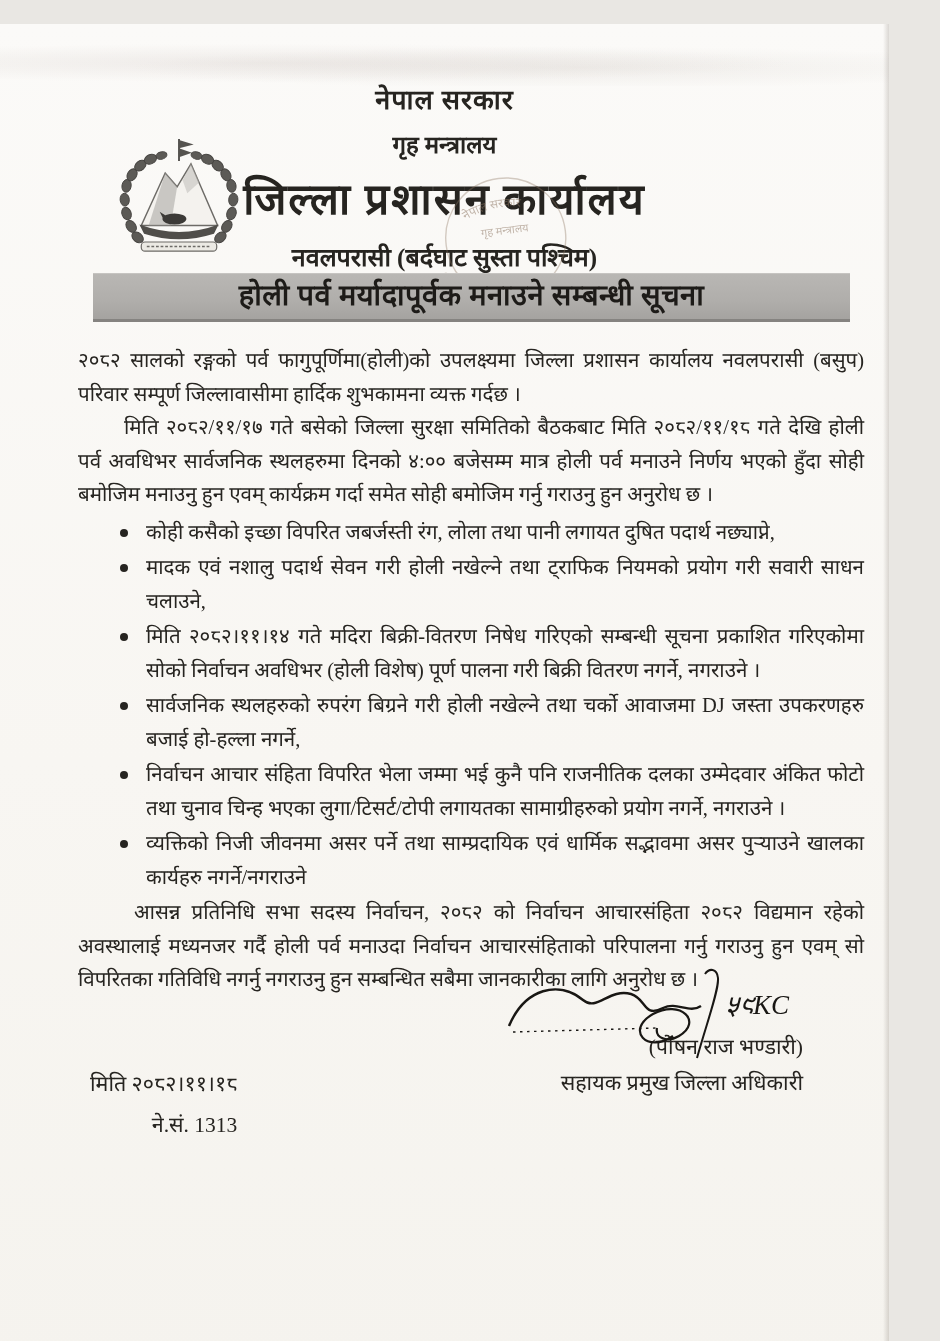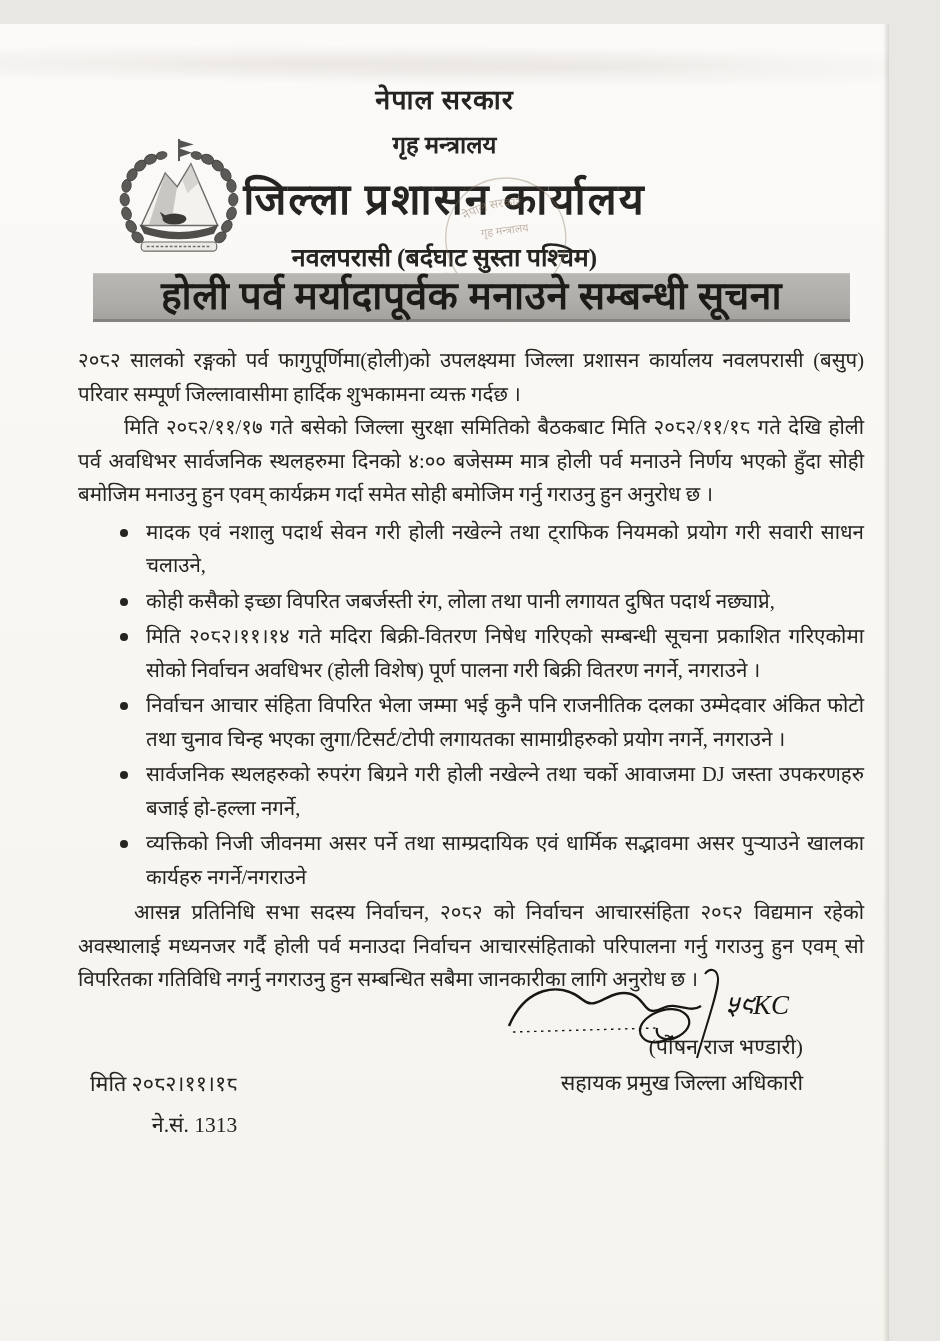--- a/index.html
+++ b/index.html
@@ -49,21 +49,21 @@
   .stamp text{fill:#8d7663;font-family:"Liberation Serif",serif;}
 
   .banner{
     position:absolute;top:249px;left:93px;width:757px;height:46px;
     background:linear-gradient(180deg,#b9b7b4 0%,#b0aeab 60%,#a5a3a0 100%);
     border-bottom:3px solid #858380;
     box-shadow:inset 0 1px 0 #c6c4c1;
     text-align:center;
   }
   .banner-title{
-    font-size:39px;font-weight:700;line-height:45px;color:#1d1b18;letter-spacing:.5px;
+    font-size:29px;font-weight:700;line-height:45px;color:#1d1b18;letter-spacing:.5px;
   }
 
   .body-text{
     position:absolute;top:320px;left:78px;width:786px;
     font-size:20.5px;line-height:33.5px;text-align:justify;
   }
   .body-text p{margin:0;}
   .para-greeting{margin-bottom:2px;}
   .para-decision{text-indent:46px;}
   .notice-list{
@@ -168,25 +168,25 @@
 
   <div class="banner">
     <div class="banner-title">होली पर्व मर्यादापूर्वक मनाउने सम्बन्धी सूचना</div>
   </div>
 
   <div class="body-text">
     <p class="para-greeting">२०८२ सालको रङ्गको पर्व फागुपूर्णिमा(होली)को उपलक्ष्यमा जिल्ला प्रशासन कार्यालय नवलपरासी (बसुप) परिवार सम्पूर्ण जिल्लावासीमा हार्दिक शुभकामना व्यक्त गर्दछ ।</p>
     <p class="para-decision">मिति २०८२/११/१७ गते बसेको जिल्ला सुरक्षा समितिको बैठकबाट मिति २०८२/११/१८ गते देखि होली पर्व अवधिभर सार्वजनिक स्थलहरुमा दिनको ४:०० बजेसम्म मात्र होली पर्व मनाउने निर्णय भएको हुँदा सोही बमोजिम मनाउनु हुन एवम् कार्यक्रम गर्दा समेत सोही बमोजिम गर्नु गराउनु हुन अनुरोध छ ।</p>
 
     <ul class="notice-list">
+      <li><span class="bullet-dot"></span><span>कोही कसैको इच्छा विपरित जबर्जस्ती रंग, लोला तथा पानी लगायत दुषित पदार्थ नछ्याप्ने,</span></li>
       <li><span class="bullet-dot"></span><span>मादक एवं नशालु पदार्थ सेवन गरी होली नखेल्ने तथा ट्राफिक नियमको प्रयोग गरी सवारी साधन चलाउने,</span></li>
-      <li><span class="bullet-dot"></span><span>कोही कसैको इच्छा विपरित जबर्जस्ती रंग, लोला तथा पानी लगायत दुषित पदार्थ नछ्याप्ने,</span></li>
       <li><span class="bullet-dot"></span><span>मिति २०८२।११।१४ गते मदिरा बिक्री-वितरण निषेध गरिएको सम्बन्धी सूचना प्रकाशित गरिएकोमा सोको निर्वाचन अवधिभर (होली विशेष) पूर्ण पालना गरी बिक्री वितरण नगर्ने, नगराउने ।</span></li>
+      <li><span class="bullet-dot"></span><span>सार्वजनिक स्थलहरुको रुपरंग बिग्रने गरी होली नखेल्ने तथा चर्को आवाजमा DJ जस्ता उपकरणहरु बजाई हो-हल्ला नगर्ने,</span></li>
       <li><span class="bullet-dot"></span><span>निर्वाचन आचार संहिता विपरित भेला जम्मा भई कुनै पनि राजनीतिक दलका उम्मेदवार अंकित फोटो तथा चुनाव चिन्ह भएका लुगा/टिसर्ट/टोपी लगायतका सामाग्रीहरुको प्रयोग नगर्ने, नगराउने ।</span></li>
-      <li><span class="bullet-dot"></span><span>सार्वजनिक स्थलहरुको रुपरंग बिग्रने गरी होली नखेल्ने तथा चर्को आवाजमा DJ जस्ता उपकरणहरु बजाई हो-हल्ला नगर्ने,</span></li>
       <li><span class="bullet-dot"></span><span>व्यक्तिको निजी जीवनमा असर पर्ने तथा साम्प्रदायिक एवं धार्मिक सद्भावमा असर पुऱ्याउने खालका कार्यहरु नगर्ने/नगराउने</span></li>
     </ul>
 
     <p class="para-closing">आसन्न प्रतिनिधि सभा सदस्य निर्वाचन, २०८२ को निर्वाचन आचारसंहिता २०८२ विद्यमान रहेको अवस्थालाई मध्यनजर गर्दै होली पर्व मनाउदा निर्वाचन आचारसंहिताको परिपालना गर्नु गराउनु हुन एवम् सो विपरितका गतिविधि नगर्नु नगराउनु हुन सम्बन्धित सबैमा जानकारीका लागि अनुरोध छ ।</p>
   </div>
 
   <div class="sig-block">
     <svg class="sig-scribble" viewBox="0 0 310 96" aria-hidden="true">
       <path d="M12,60 C28,22 62,14 86,34 C100,46 112,22 134,28 C150,33 146,52 166,42 C180,35 192,48 204,40" stroke-width="2.4"></path>
       <path d="M176,70 C150,88 128,64 156,48 C184,33 206,56 182,70 C170,77 158,72 160,62" stroke-width="2.2"></path>

